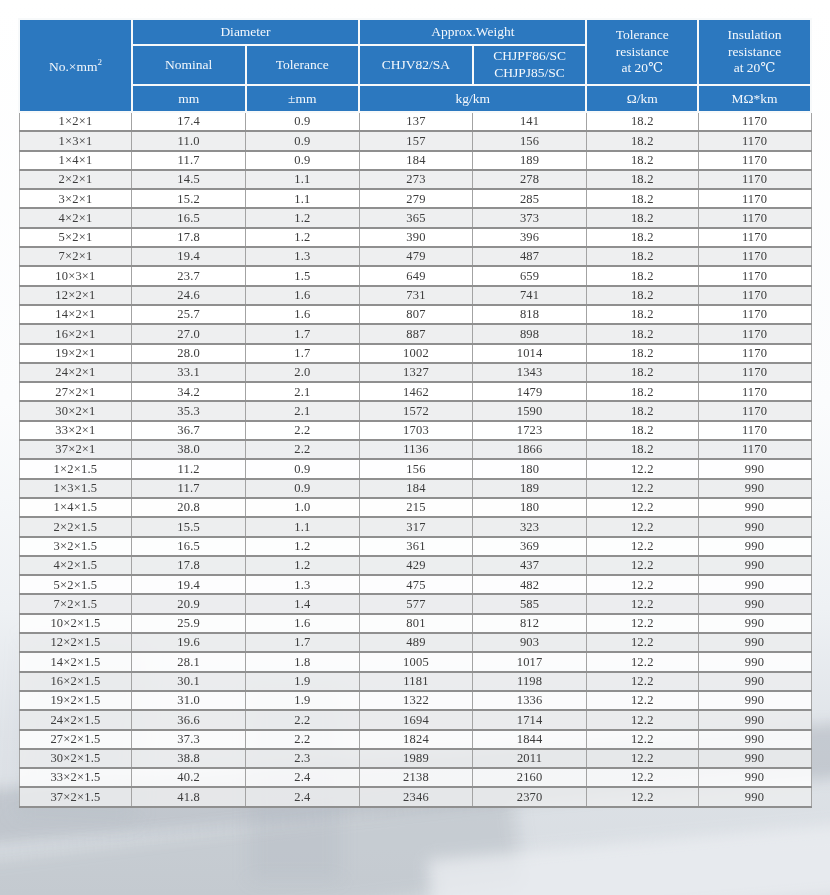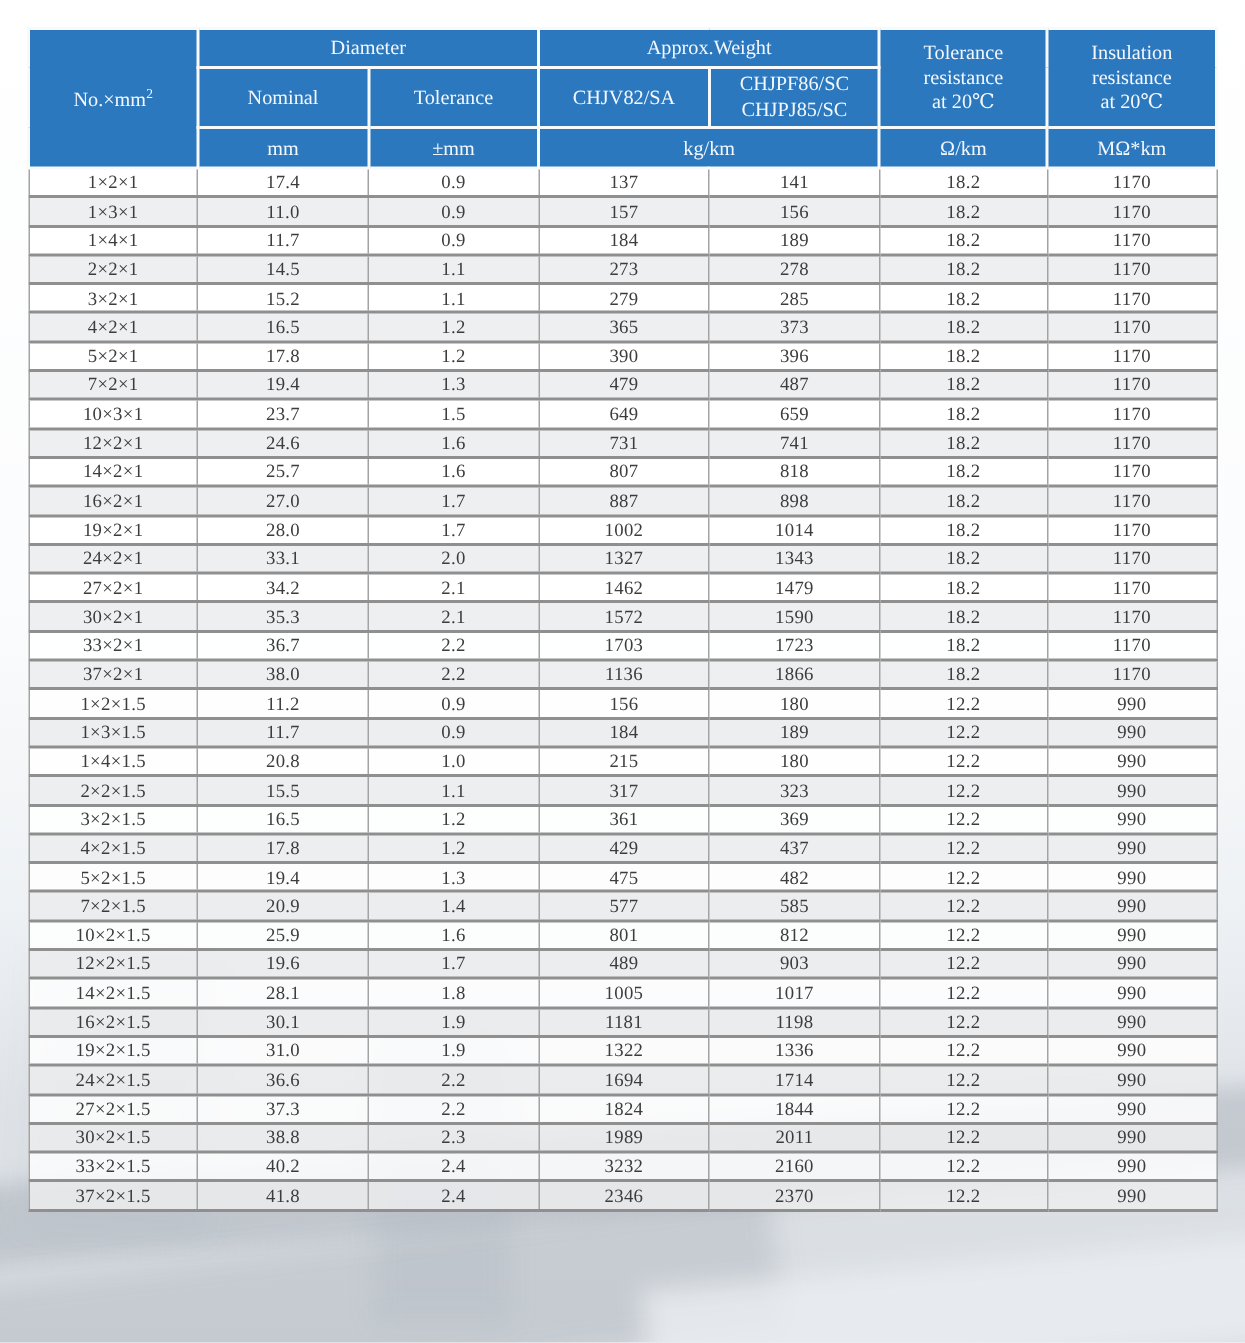--- a/index.html
+++ b/index.html
@@ -413,21 +413,21 @@
         <td>2.3</td>
         <td>1989</td>
         <td>2011</td>
         <td>12.2</td>
         <td>990</td>
       </tr>
         <tr>
         <td>33×2×1.5</td>
         <td>40.2</td>
         <td>2.4</td>
-        <td>3232</td>
+        <td>2138</td>
         <td>2160</td>
         <td>12.2</td>
         <td>990</td>
       </tr>
         <tr>
         <td>37×2×1.5</td>
         <td>41.8</td>
         <td>2.4</td>
         <td>2346</td>
         <td>2370</td>

